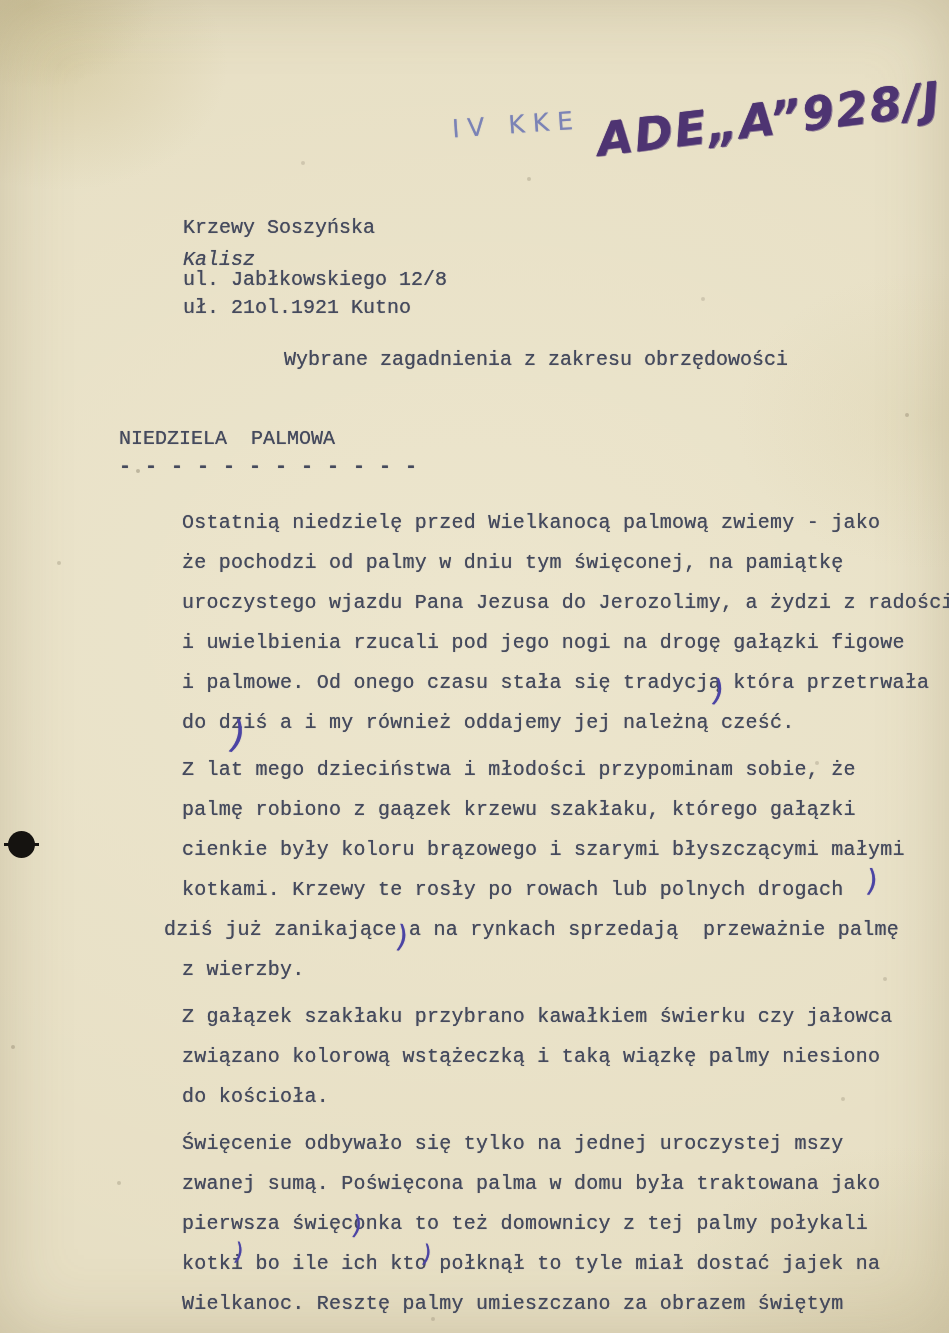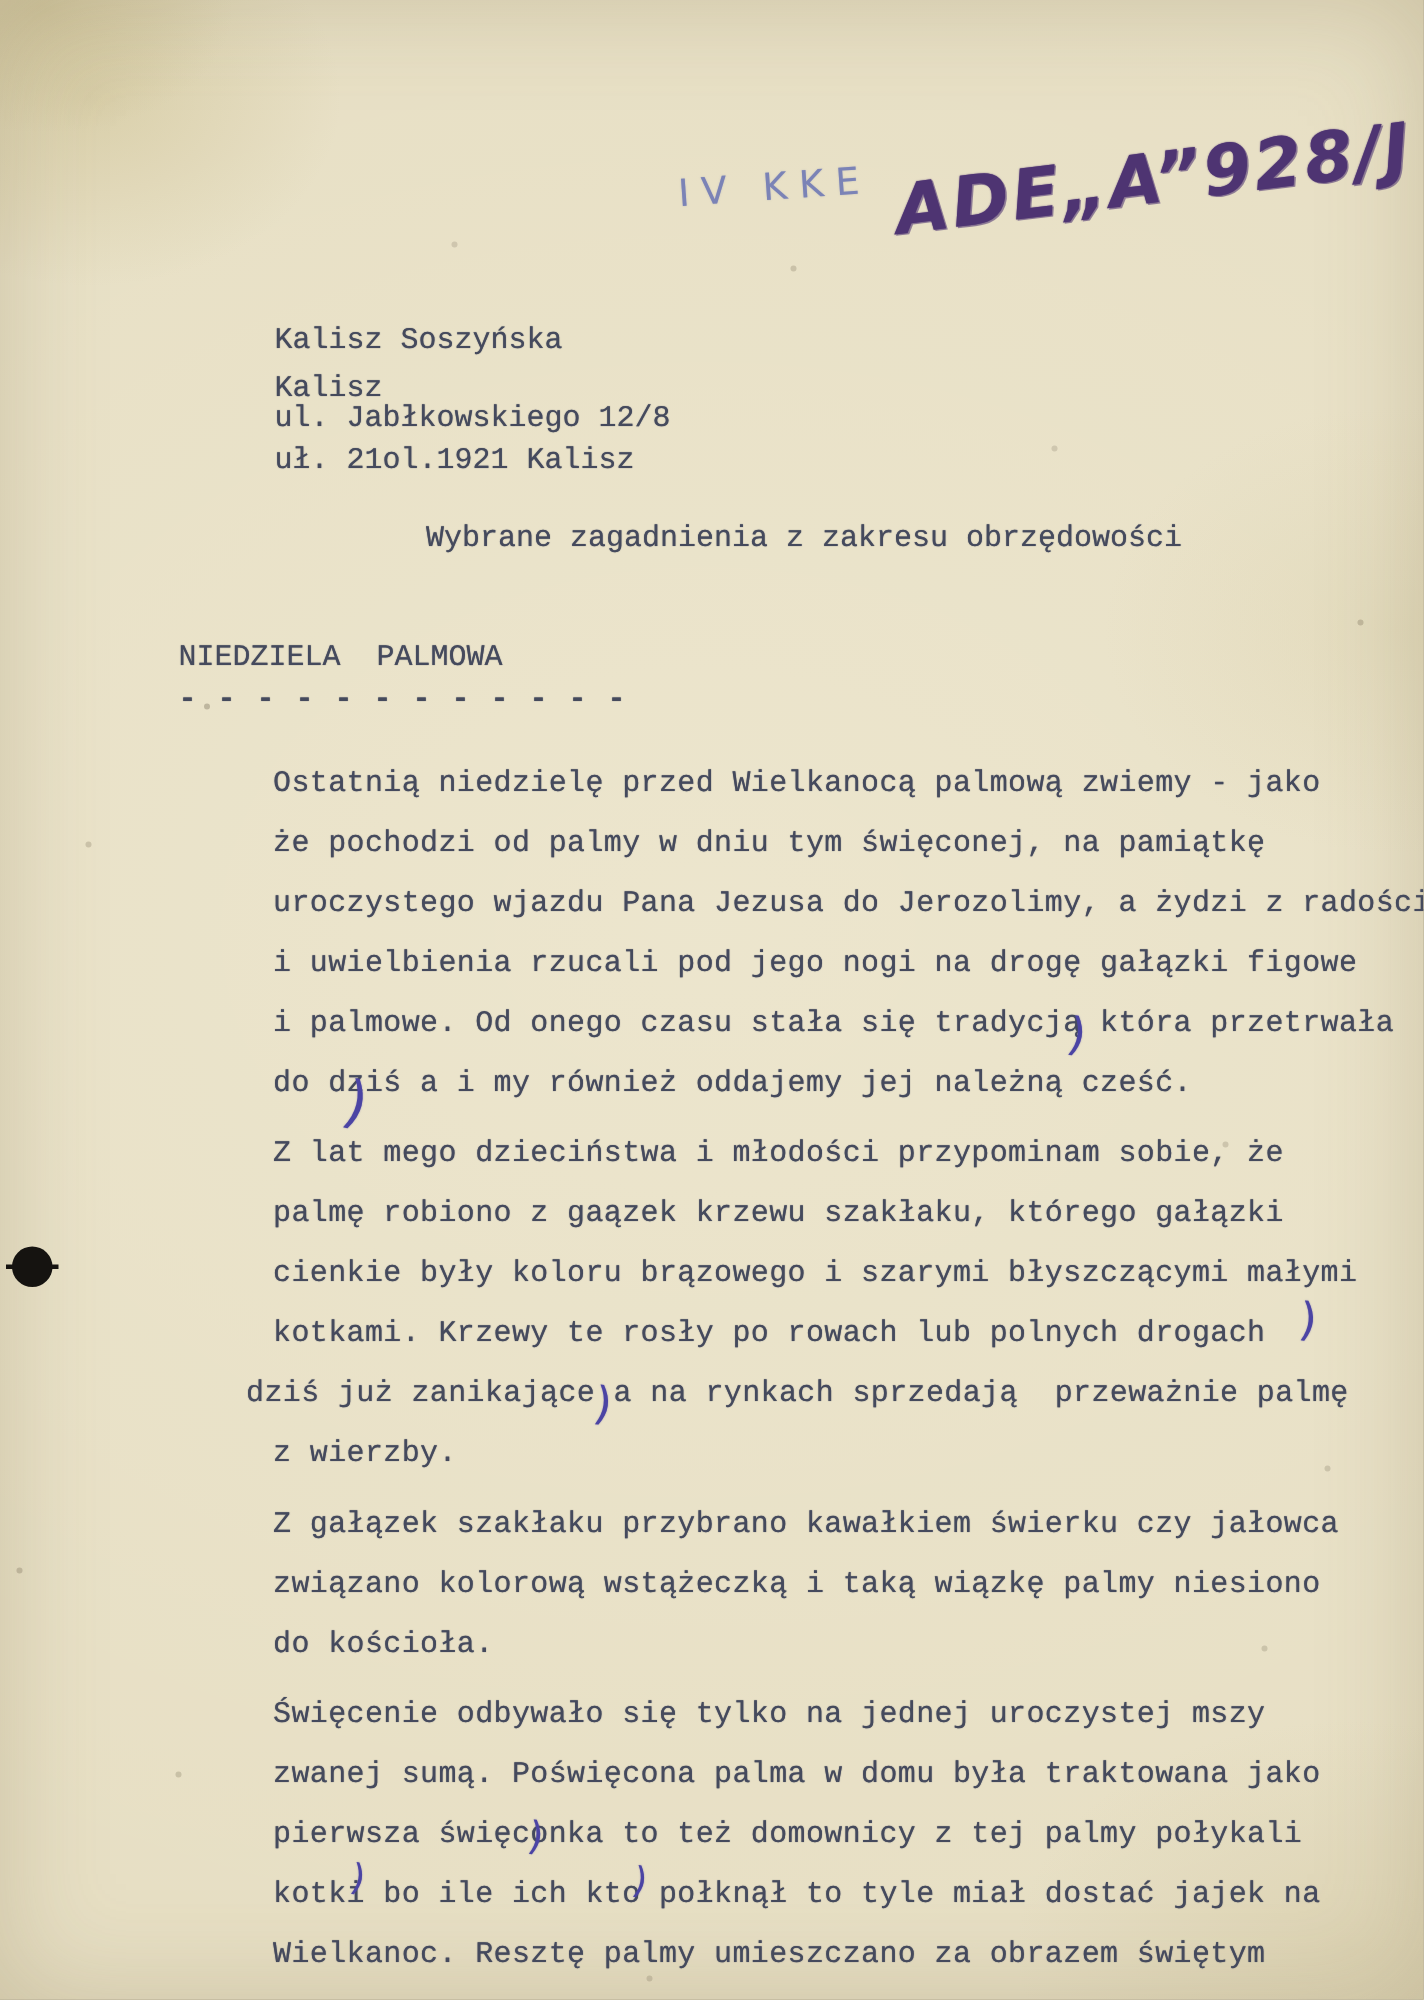--- a/index.html
+++ b/index.html
@@ -55,21 +55,21 @@
     font-weight:700;font-style:italic;
     font-size:46px;letter-spacing:2px;color:#4e3472;
     transform:rotate(-7deg);
     text-shadow:0 0 1px #4e3472, 1px 1px 0 rgba(78,52,114,0.55);
     white-space:nowrap;
   }
 
   .typed{color:#454a5d;text-shadow:0 0 0.7px rgba(69,74,93,0.85);}
   .sender{position:absolute;left:183px;top:216px;font-size:20px;line-height:24px;}
   .sender .l0{margin-bottom:8px;}
-  .sender .l1{margin-bottom:-4px;}
+  .sender .l1{margin-bottom:-4px;font-style:italic;}
   .sender .l2{margin-bottom:4px;}
   .sender div{white-space:pre;}
 
   .title-block{position:absolute;left:109px;top:344px;width:854px;text-align:center;
     font-size:20px;line-height:31px;}
   .title-block div{white-space:pre;}
 
   .heading-block{position:absolute;left:119px;top:426px;width:830px;text-align:left;
     font-size:20px;line-height:26px;}
   .heading-block .underline{font-weight:bold;letter-spacing:1px;margin-top:2px;}
@@ -95,24 +95,24 @@
 
   <div class="speckles"></div>
 
   <div class="hole"></div>
 
   <div class="pencil-note">IV KKE</div>
 
   <div class="marker-note">ADE„A”928/J</div>
 
   <div class="sender typed">
-    <div class="l0">Kalisz Soszyńska</div>
+    <div class="l0">Krzewy Soszyńska</div>
     <div class="l1">Kalisz</div>
     <div class="l2">ul. Jabłkowskiego 12/8</div>
-    <div class="l3">uł. 21ol.1921 Kalisz</div>
+    <div class="l3">uł. 21ol.1921 Kutno</div>
   </div>
 
   <div class="title-block typed">
     <div>Wybrane zagadnienia z zakresu obrzędowości</div>
   </div>
 
   <div class="heading-block typed">
     <div>NIEDZIELA  PALMOWA</div>
     <div class="underline">- - - - - - - - - - - -</div>
   </div>

